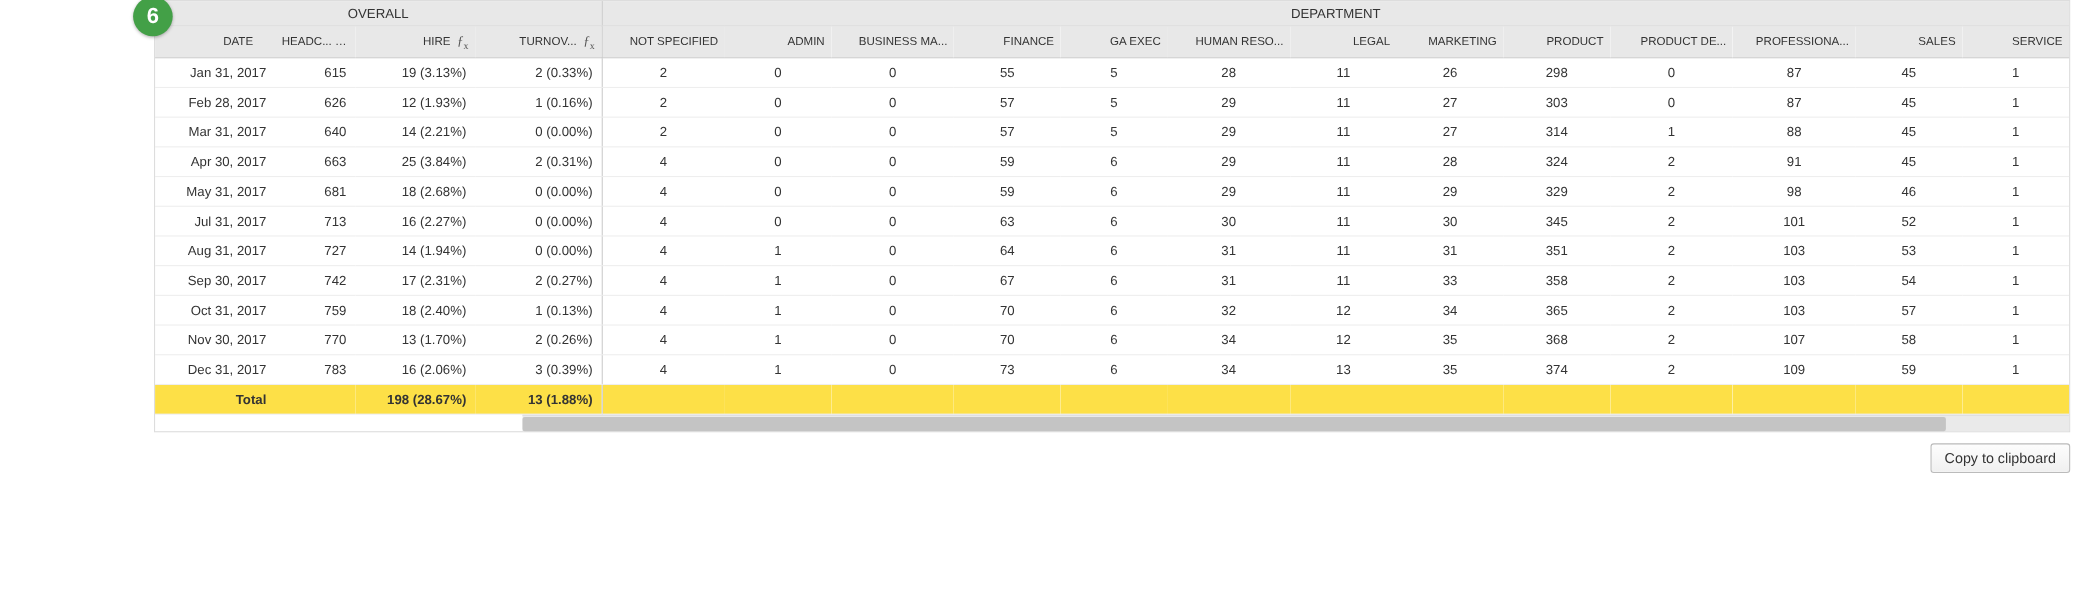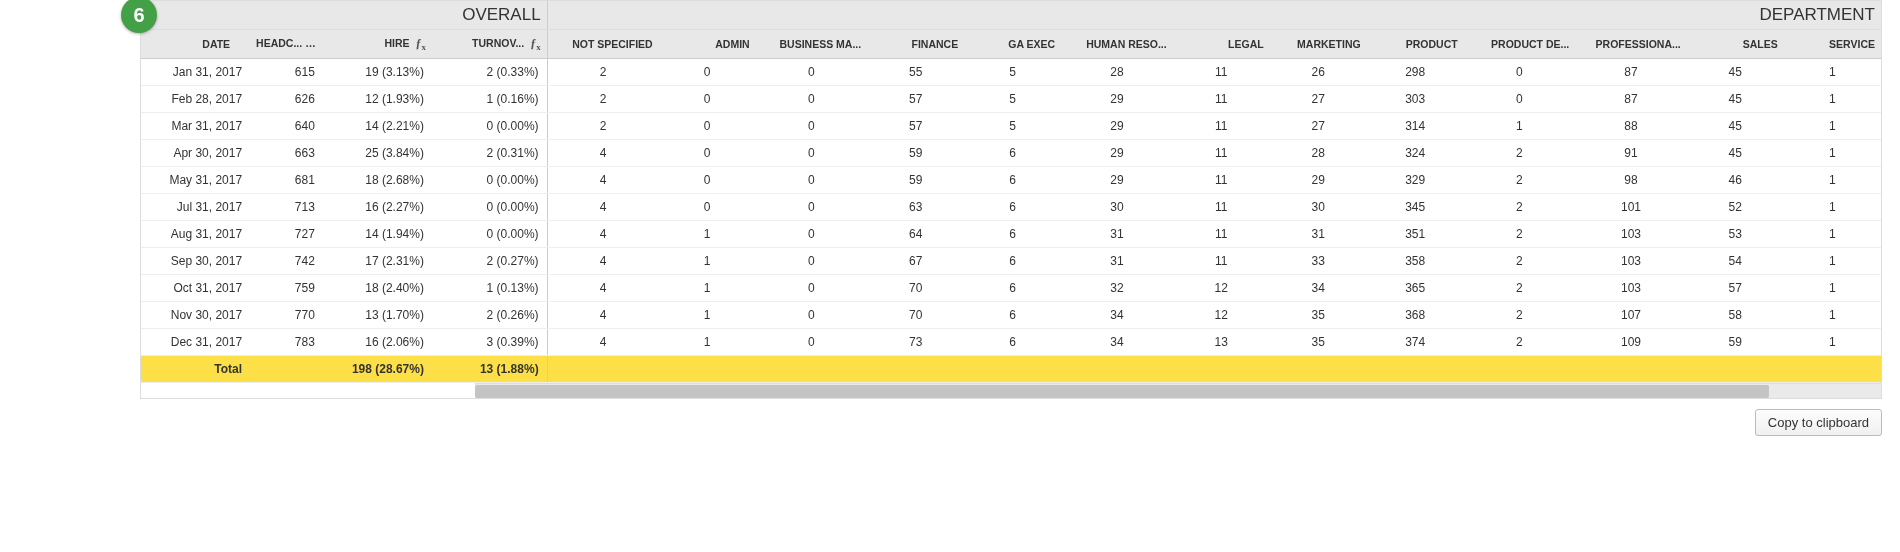--- a/index.html
+++ b/index.html
@@ -39,30 +39,30 @@
     box-shadow: 0 1px 3px rgba(0,0,0,0.3);
   }
   table {
     border-collapse: collapse;
     width: 100%;
     table-layout: fixed;
   }
   thead tr.group-row th {
     background: #e8e8e8;
     font-weight: normal;
-    font-size: 17px;
+    font-size: 12px;
     color: #333;
     padding: 4px 6px;
-    text-align: right;
+    text-align: center;
     border-bottom: 1px solid #ddd;
     height: 20px;
   }
   thead tr.col-row th {
     background: #e8e8e8;
-    font-weight: bold;
+    font-weight: normal;
     font-size: 10.5px;
     color: #333;
     padding: 6px 6px;
     text-align: right;
     border-bottom: 1px solid #ccc;
     white-space: nowrap;
     overflow: hidden;
     text-overflow: ellipsis;
     height: 28px;
     vertical-align: middle;

